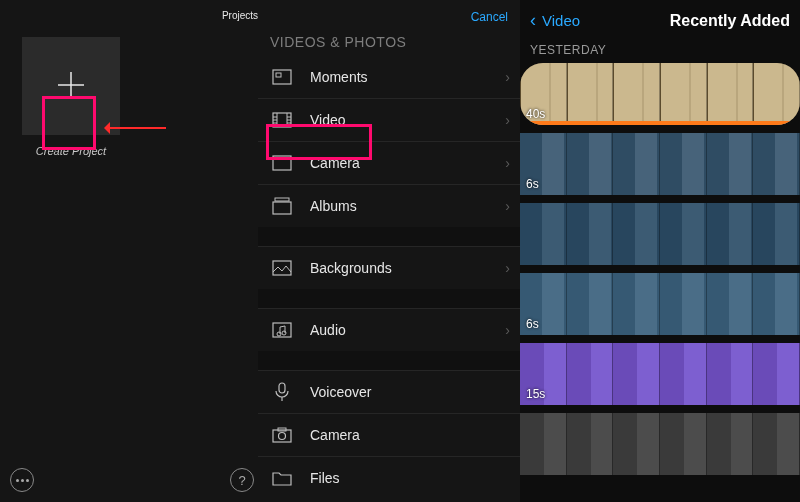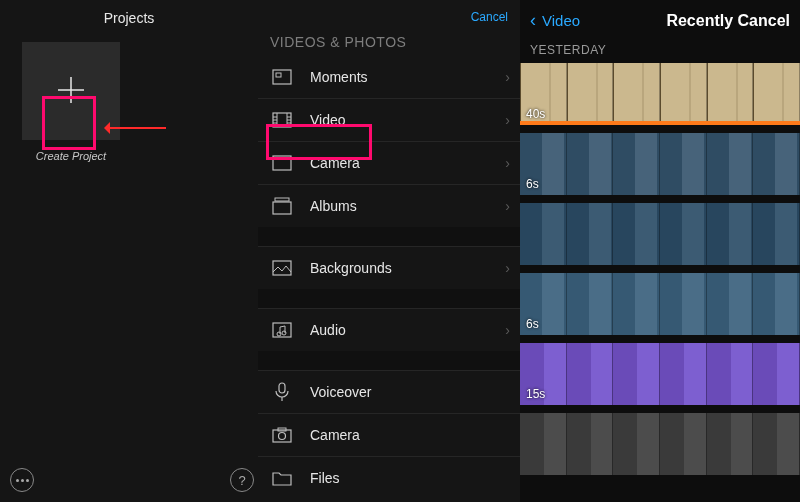--- a/index.html
+++ b/index.html
@@ -12,21 +12,21 @@
     overflow: hidden;
     font-size: 13px;
   }
   .stage { display: flex; width: 800px; height: 502px; }
   .panel { position: relative; background:#151515; }
   .p1 { width: 258px; }
   .p2 { width: 262px; }
   .p3 { width: 280px; background:#0d0d0d; }
 
   
-  .p1-header { text-align:center; padding:10px 0 12px; font-size:14px; color:#e8e8e8; }
+  .p1-header { text-align:right; padding:10px 0 12px; font-size:10px; color:#e8e8e8; }
   .create-box {
     width:98px; height:98px; margin-left:22px; margin-top:4px;
     background:#2b2b2b; display:flex; align-items:center; justify-content:center;
     position:relative;
   }
   .create-frame {
     position:absolute; left:42px; top:96px; width:54px; height:54px;
     border:3px solid #ff0a6e;
   }
   .plus { color:#e8e8e8; }
@@ -84,21 +84,21 @@
   .thumb {
     position:relative; height:62px; margin-bottom:2px;
     display:flex; overflow:hidden;
   }
   .thumb .frame { flex:1; }
   .thumb .dur {
     position:absolute; left:6px; bottom:4px;
     color:#fff; font-size:12px;
     text-shadow:0 0 3px #000;
   }
-  .thumb.beige { background:linear-gradient(#4a3d2a,#4a3d2a); }
+  .thumb.beige { background:linear-gradient(#4a3d2a,#4a3d2a);border-radius:23px; }
   .thumb.beige .frame { background:repeating-linear-gradient(90deg,#cbb88e 0 28px,#b9a67d 28px 30px); border-left:1px solid #5a4a2c; }
   .thumb.beige::after { content:""; position:absolute; left:0; right:0; bottom:0; height:4px; background:#ff7a1a; }
   .thumb.blue1 .frame { background:repeating-linear-gradient(90deg,#2f4c63 0 22px,#47637a 22px 44px); }
   .thumb.blue2 .frame { background:repeating-linear-gradient(90deg,#28465e 0 22px,#3c5b73 22px 44px); }
   .thumb.blue3 .frame { background:repeating-linear-gradient(90deg,#365973 0 22px,#4a6d87 22px 44px); }
   .thumb.purple .frame { background:repeating-linear-gradient(90deg,#6a4bb8 0 24px,#7d5fd0 24px 48px); }
   .thumb.gray .frame { background:repeating-linear-gradient(90deg,#3a3a3a 0 24px,#4c4c4c 24px 48px); }
   .thumb .frame { border-right:1px solid rgba(0,0,0,0.3); }
 
 </style>
@@ -246,21 +246,21 @@
           </span>
         <span class="label">Files</span>
       </div>
     </div>
   </div>
 
   <div class="panel p3">
     <div class="p3-header">
       <span class="back-chev">‹</span>
       <span class="back-label">Video</span>
-      <span class="p3-title">Recently Cancel</span>
+      <span class="p3-title">Recently Added</span>
     </div>
     <div class="p3-section">YESTERDAY</div>
     <div class="thumbs">
       <div class="thumb beige">
         <div class="frame"></div>
           <div class="frame"></div>
           <div class="frame"></div>
           <div class="frame"></div>
           <div class="frame"></div>
           <div class="frame"></div>

